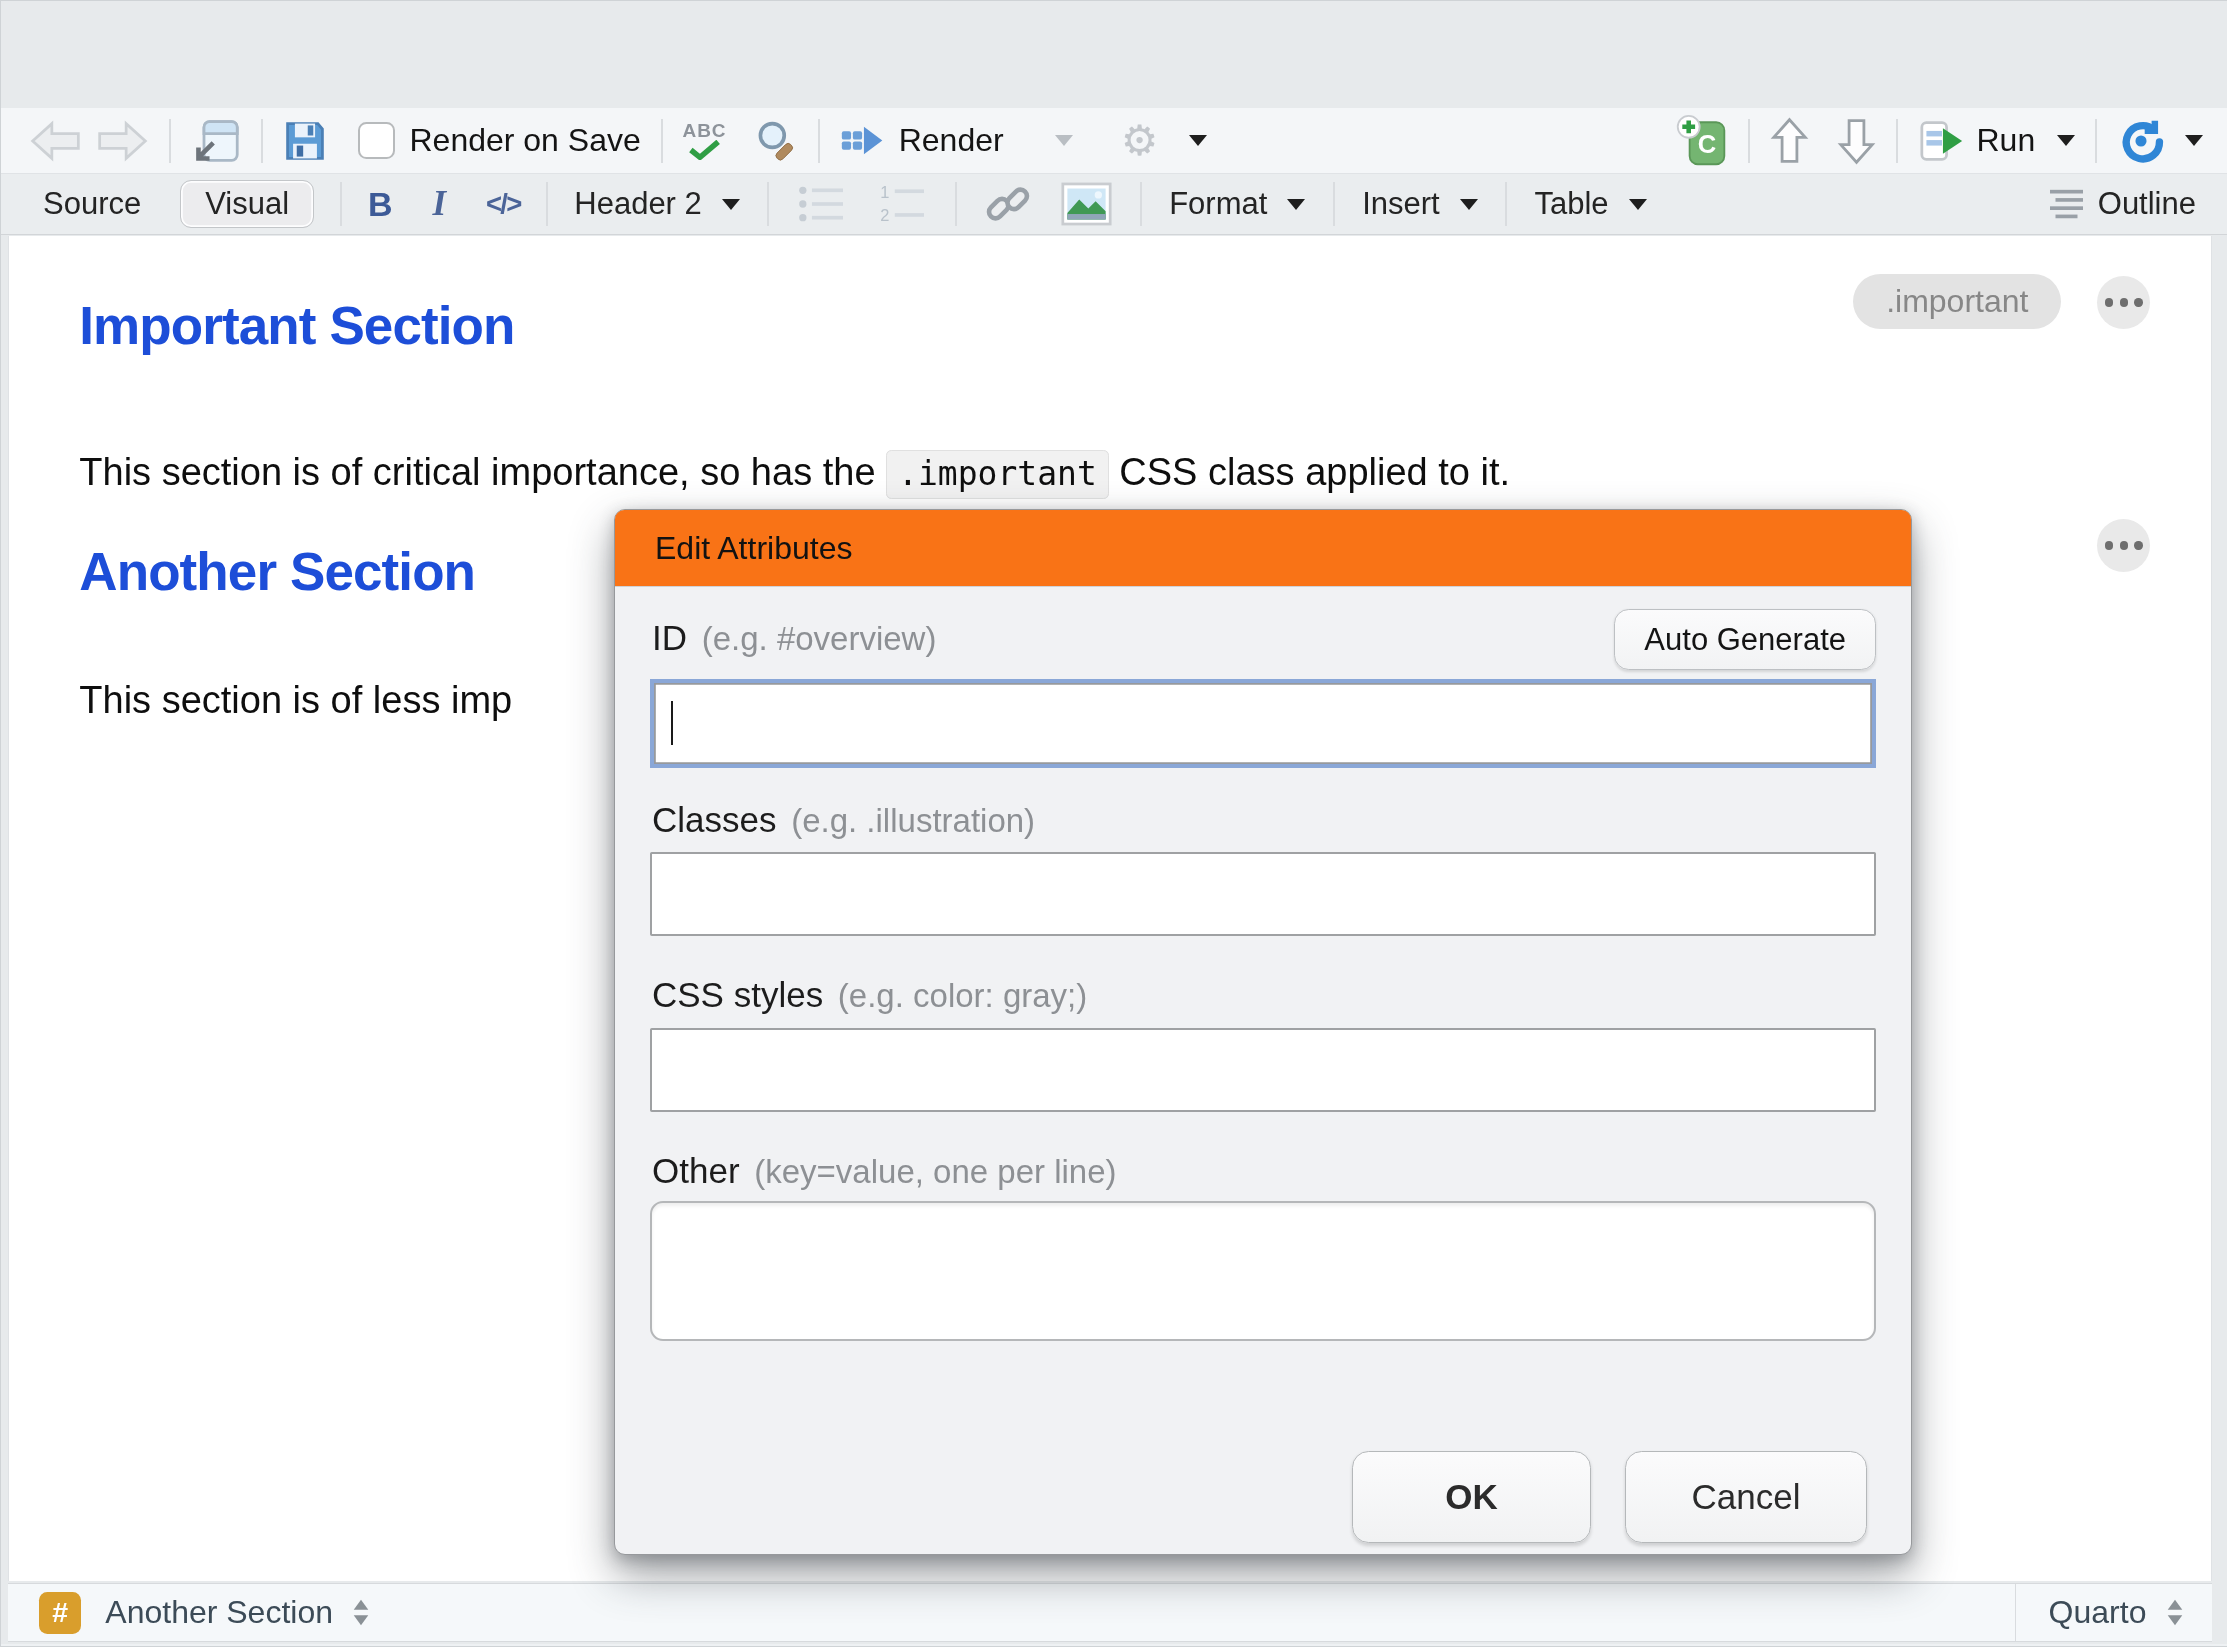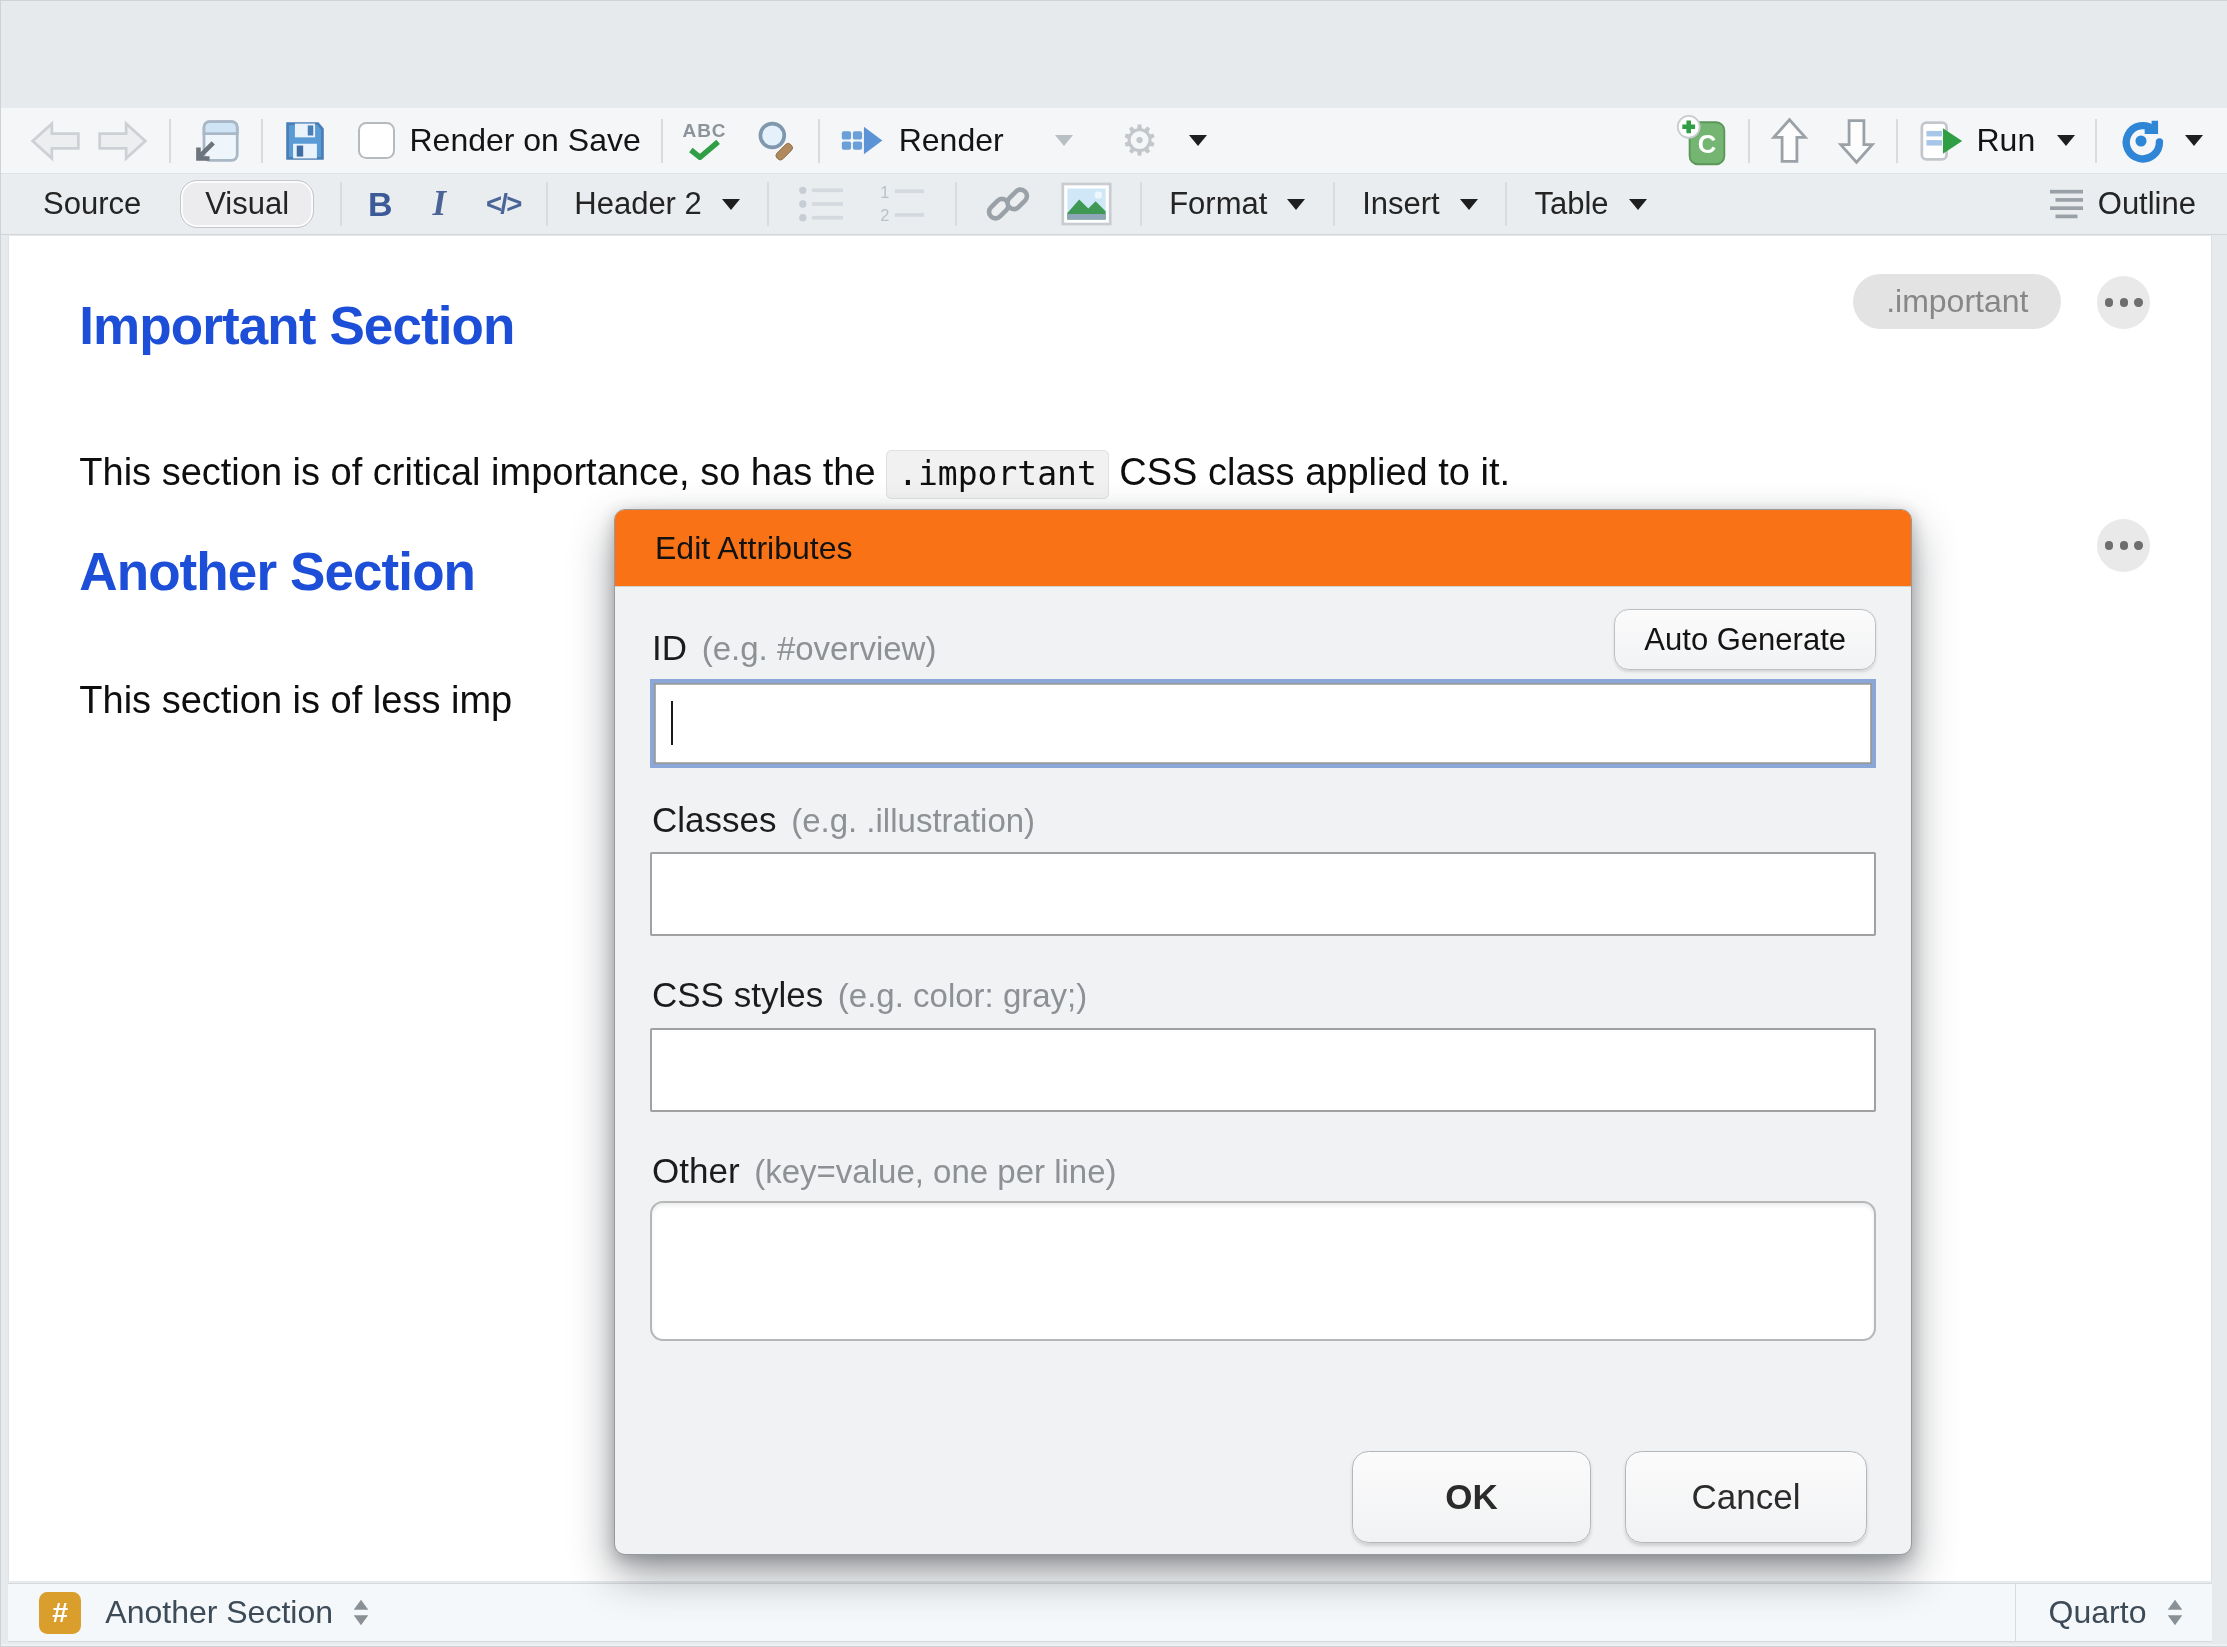--- a/index.html
+++ b/index.html
@@ -54,21 +54,21 @@
   .spacer { flex: 1 1 auto; }
 
   
   .fmt-toolbar {
     position: absolute; top: 173px; left: 0; right: 0; height: 61px;
     background: #eaedef; border-bottom: 1.8px solid #d2d5d8;
     display: flex; align-items: center; padding: 0 31px 0 42px;
   }
   .fmt-text { font-size: 31px; color: #242424; }
   .visual-btn {
-    margin-left: 39px; background: #ececee; border: 1.8px solid #c3c6c9; border-radius: 17px;
+    margin-left: 39px; background: #ececee; border: 1.8px solid #c3c6c9; border-radius: 11px;
     padding: 4.6px 24px; box-shadow: inset 0 0 0 1.8px #fdfdfe;
   }
   .btn-bold { font-size: 34px; font-weight: bold; color: #3c5a97; }
   .btn-italic { font-size: 35px; font-style: italic; font-weight: 600; color: #4b6498;
     font-family: "Liberation Serif", serif; }
   .btn-code { font-size: 27.5px; font-weight: bold; color: #4b6498; letter-spacing: -1.8px; }
   .outline-group { margin-left: auto; display: flex; align-items: center; gap: 13px; cursor: pointer; }
 
   
   .editor {
@@ -375,21 +375,21 @@
       </div>
 
     <p class="doc-p" style="top:439px;">This section is of less imp</p>
   </div>
 
   <div class="dialog">
     <div class="dialog-header">
       <span class="dialog-title">Edit Attributes</span>
     </div>
 
-    <div class="field-label" style="top:118px;">
+    <div class="field-label" style="top:108px;">
       <span class="lbl">ID</span>
       <span class="hint">(e.g. #overview)</span>
     </div>
     <button class="auto-gen">Auto Generate</button>
     <div class="id-wrap">
       <input type="text" value="" style="">
       <div class="text-cursor"></div>
     </div>
 
     <div class="field-label" style="top:290px;">

